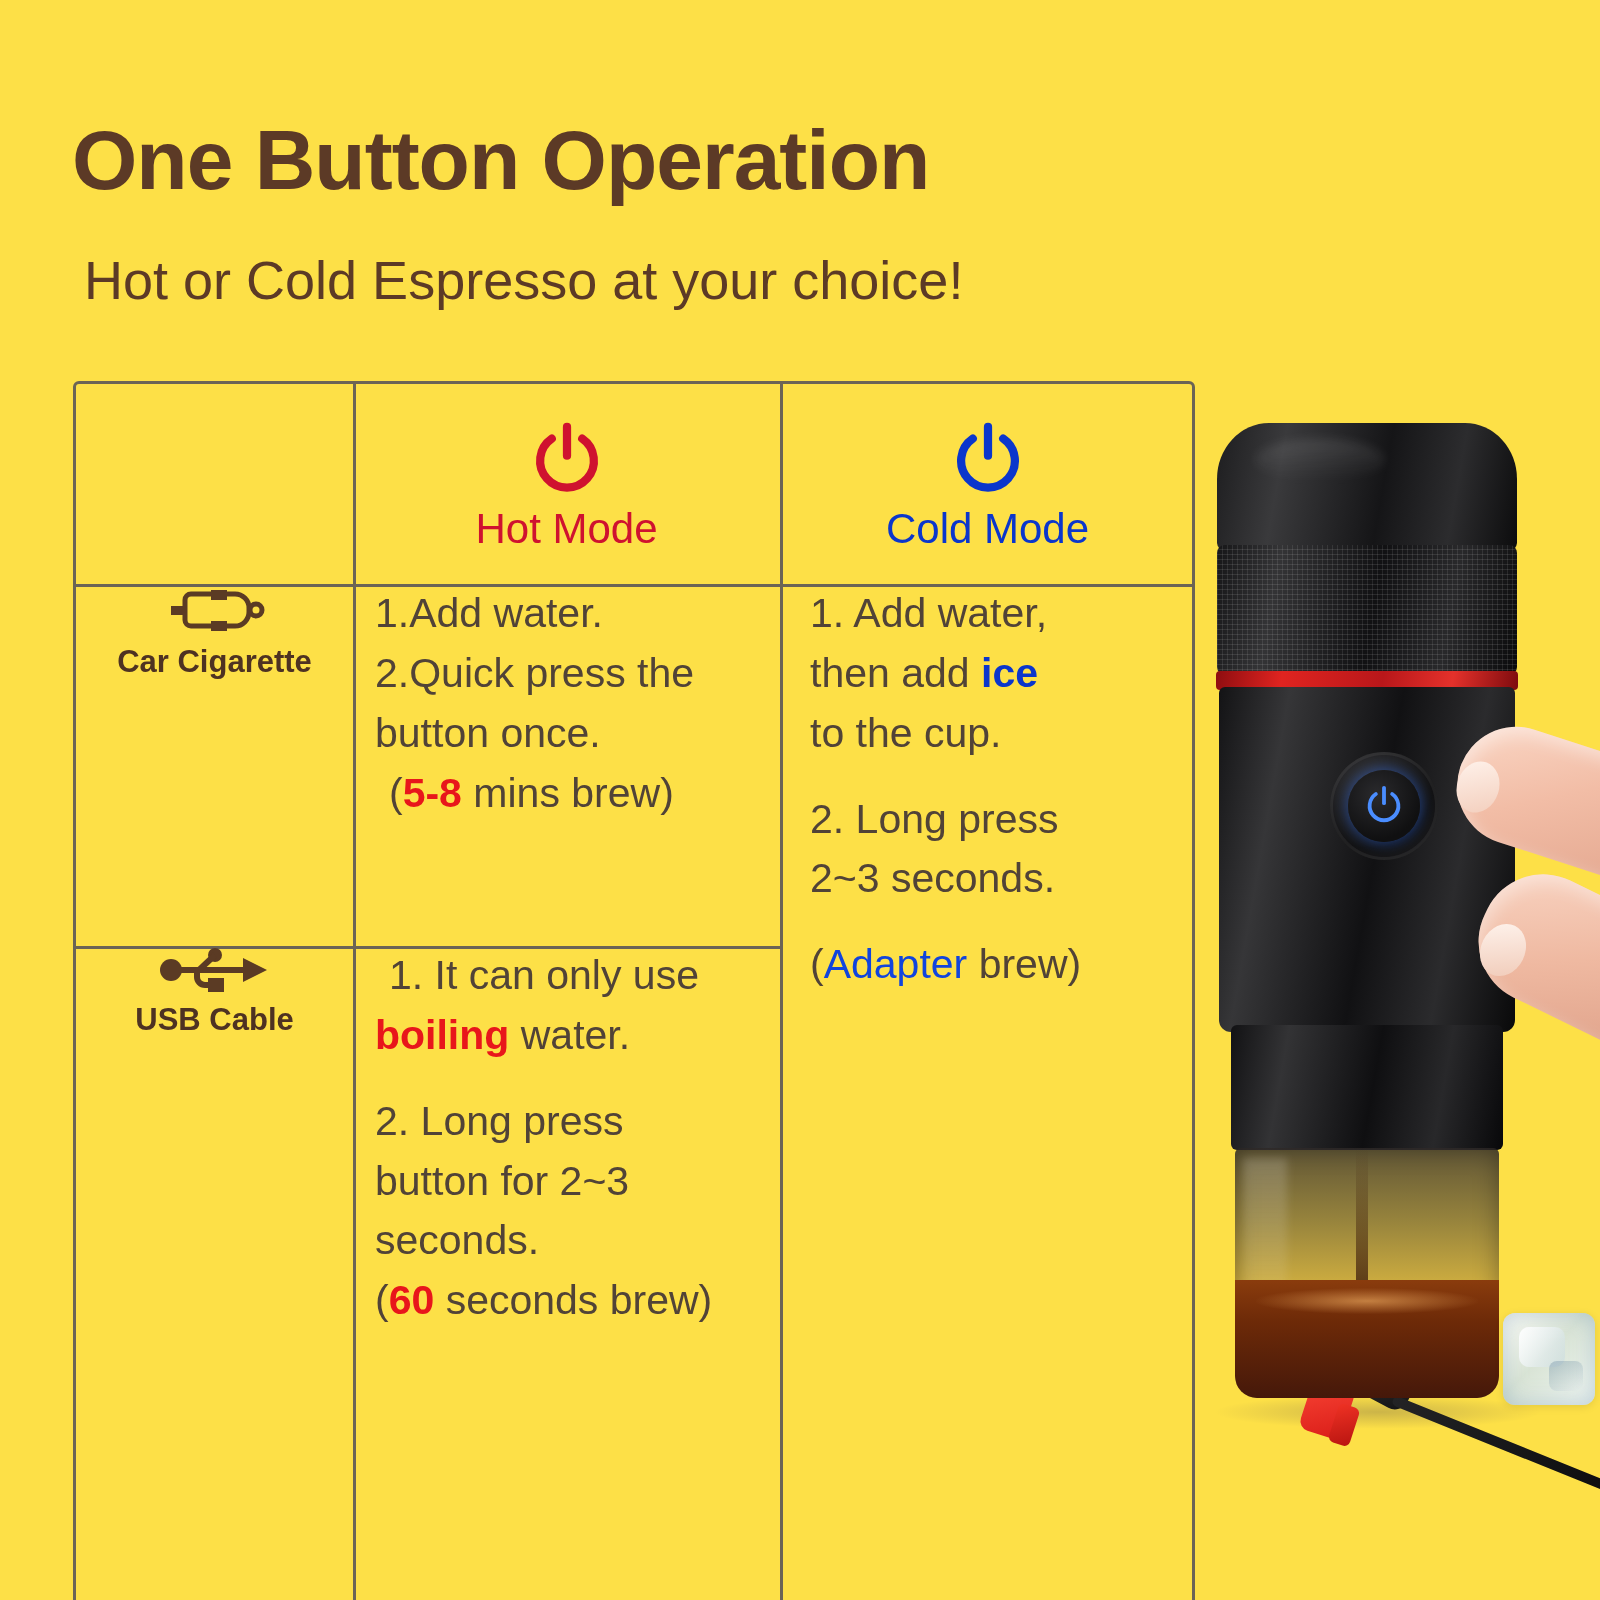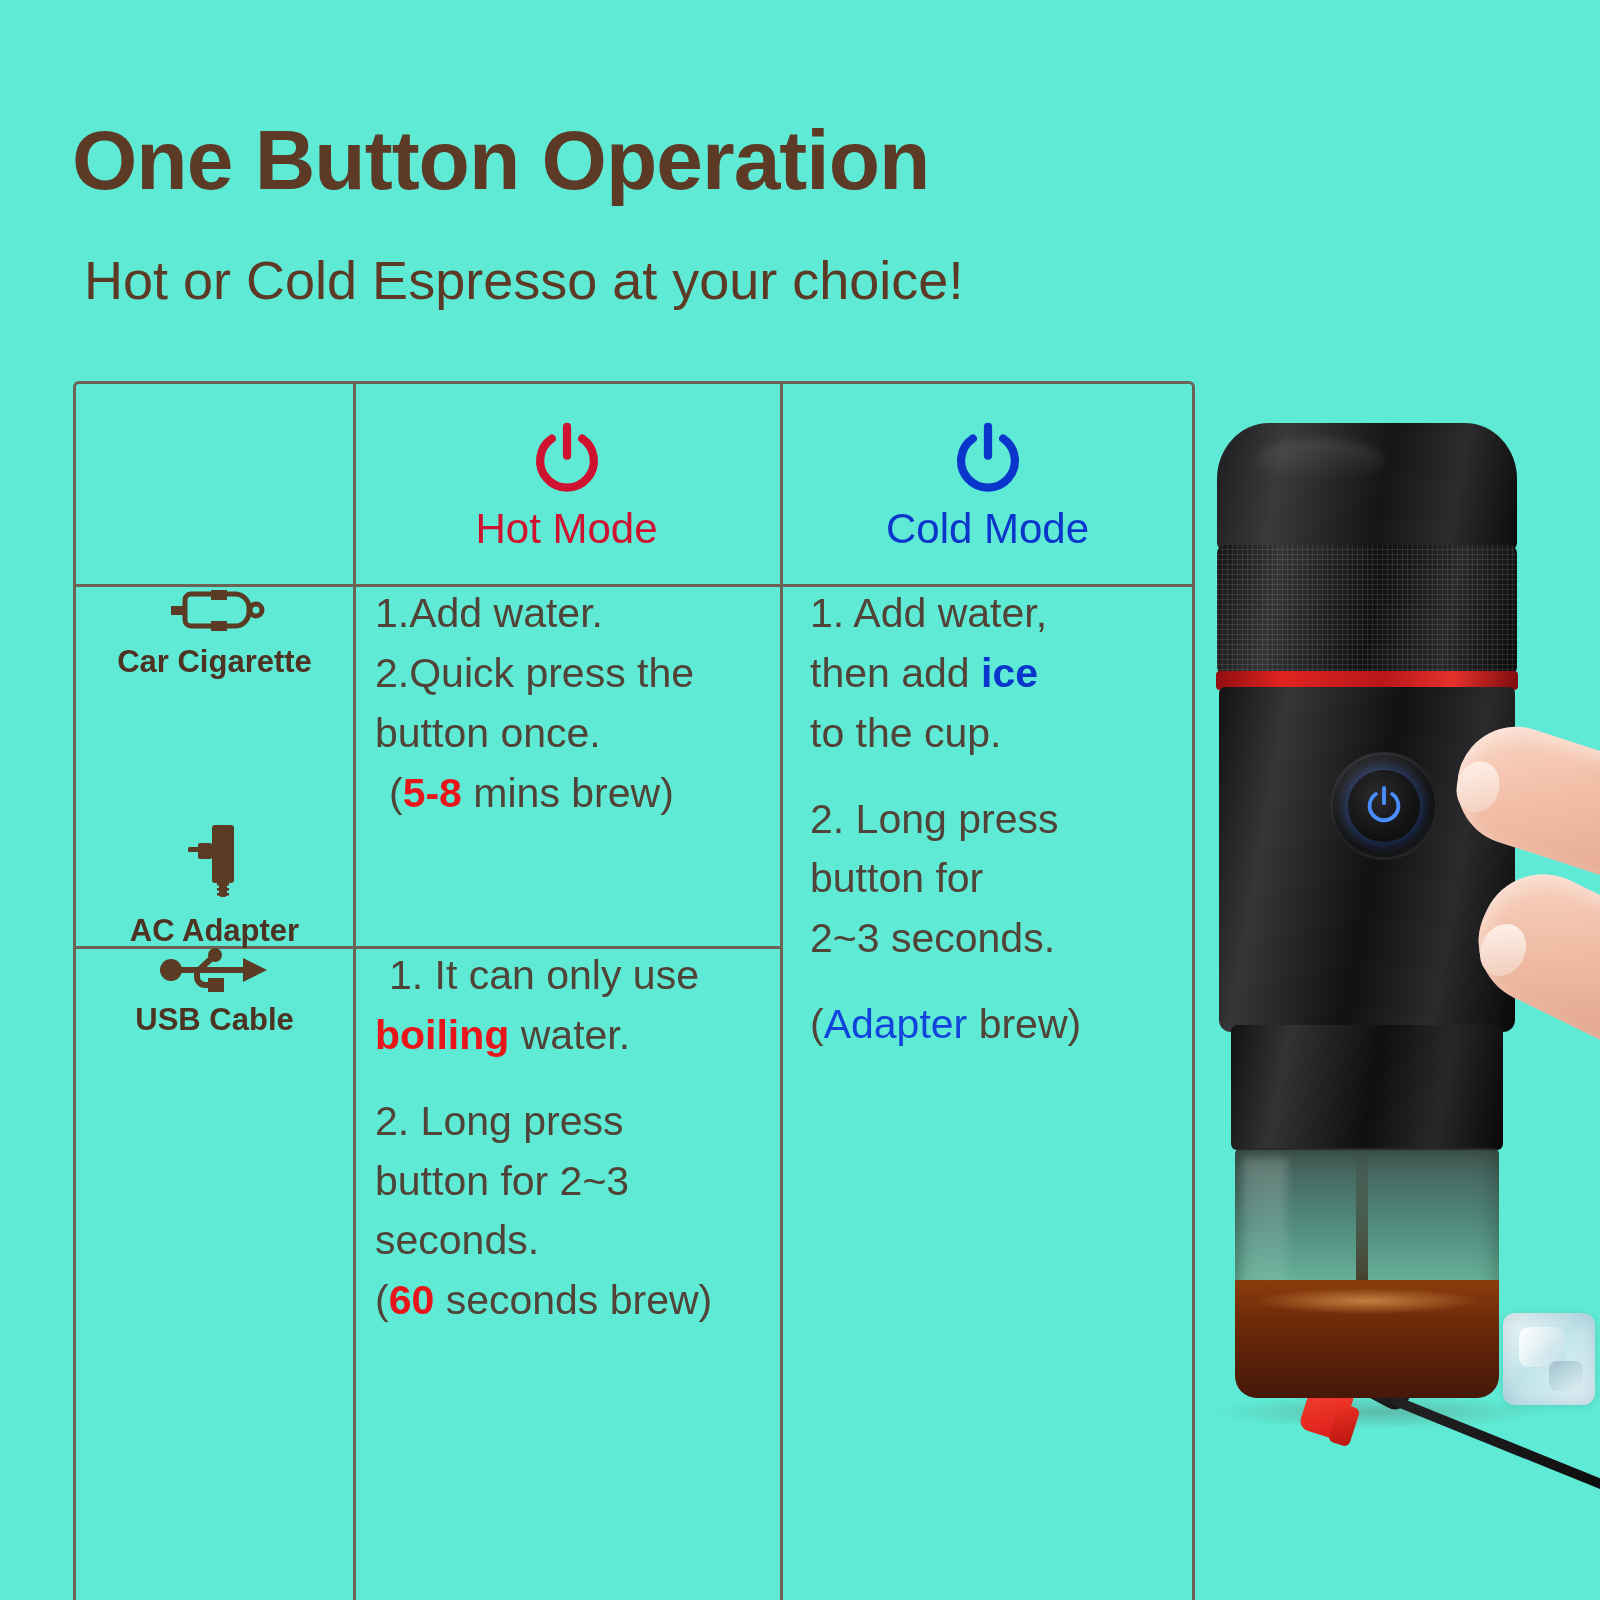--- a/index.html
+++ b/index.html
@@ -2,21 +2,21 @@
 <html><head>
 <meta charset="utf-8">
 <style>
   * { box-sizing: border-box; margin: 0; padding: 0; }
   html, body {
     width: 1600px; height: 1600px;
     background: #ffffff;
     font-family: "Liberation Sans", sans-serif;
     overflow: hidden;
   }
-  #root { position: relative; width: 1600px; height: 1600px; background: #5eead4; }
+  #root { position: relative; width: 1600px; height: 1600px; background: #fde047; }
 
   
   .page-title {
     position: absolute;
     left: 72px; top: 118px;
     font-size: 84px;
     font-weight: bold;
     letter-spacing: -1px;
     color: #5c3a26;
     line-height: 1.0;
@@ -363,36 +363,20 @@
                 <circle cx="93" cy="26" r="6"></circle>
               </g>
               <rect x="8" y="22" width="15" height="9" fill="#5b3b24"></rect>
               <rect x="48" y="6" width="16" height="10" fill="#5b3b24"></rect>
               <rect x="48" y="37" width="16" height="10" fill="#5b3b24"></rect>
             </svg>
           </span>
           <span class="src-label">Car Cigarette</span>
         </div>
 
-        <div class="src-block">
-          <span>
-            <svg class="src-ico" width="62" height="84" viewBox="0 0 62 84" aria-hidden="true">
-              <g fill="#5b3b24">
-                <rect x="14" y="22" width="14" height="16" rx="2"></rect>
-                <rect x="4" y="26" width="12" height="5" rx="1.5"></rect>
-                <rect x="28" y="4" width="22" height="58" rx="3"></rect>
-                <rect x="35" y="60" width="8" height="16" rx="3"></rect>
-                <rect x="33" y="62" width="12" height="2.6"></rect>
-                <rect x="33" y="67" width="12" height="2.6"></rect>
-                <rect x="33" y="72" width="12" height="2.6"></rect>
-              </g>
-            </svg>
-          </span>
-          <span class="src-label">AC Adapter</span>
-        </div>
 
       </div>
     </div>
 
     <div class="cell cell-src-2">
       <div class="src-inner">
         <div class="src-block">
           <span>
             <svg class="src-ico" width="110" height="48" viewBox="0 0 110 48" aria-hidden="true">
               <g fill="#5b3b24" stroke="#5b3b24">
@@ -434,21 +418,20 @@
         </div>
       </div>
     </div>
 
     <div class="cell cell-cold">
       <div class="body-inner cold">
         <div class="line">1. Add water,</div>
         <div class="line"><span>then add </span><span class="em-blue">ice</span></div>
         <div class="line">to the cup.</div>
         <div class="line sp">2. Long press</div>
-        <div class="line">button for</div>
         <div class="line">2~3 seconds.</div>
         <div class="line sp">
           <span>(</span><span class="em-blue-n">Adapter</span><span> brew)</span>
         </div>
       </div>
     </div>
 
   </div>
 
   <div class="product">

